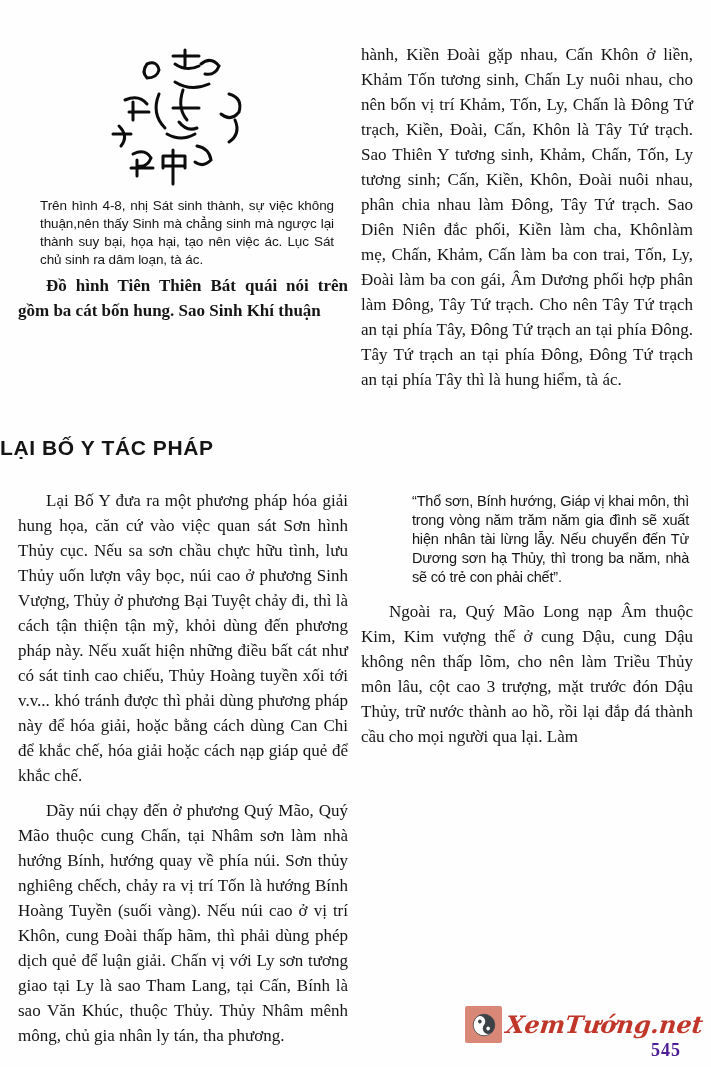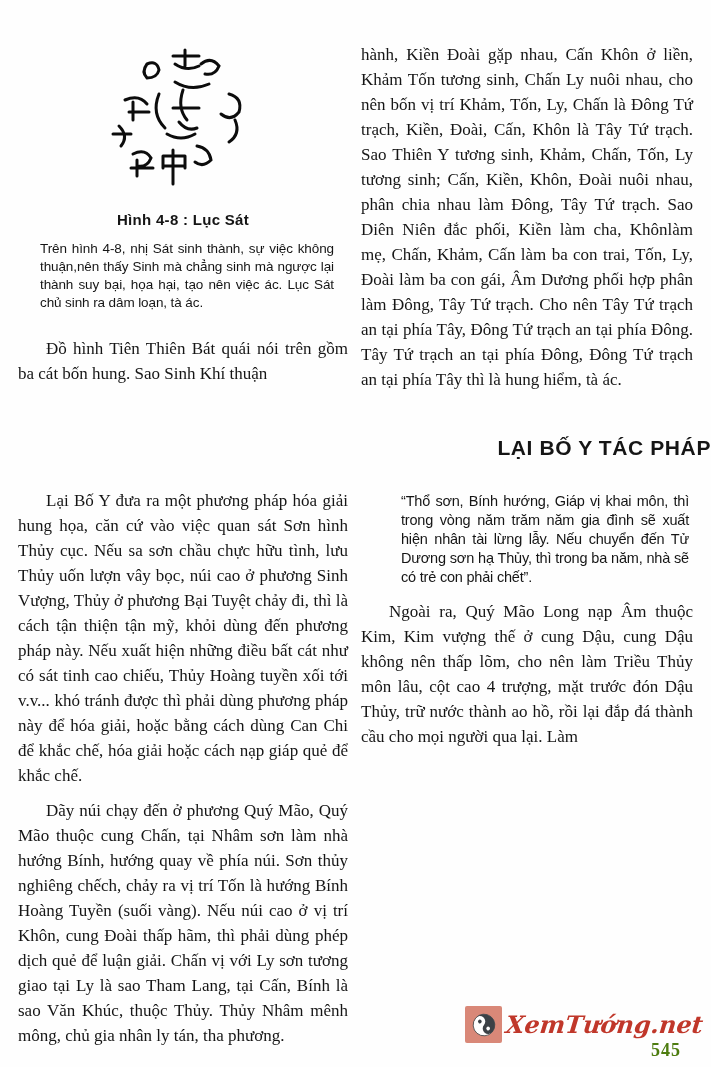--- a/index.html
+++ b/index.html
@@ -31,53 +31,53 @@
     text-align:justify;
     margin:0 14px 0 22px;
     letter-spacing:-0.1px;
   }
   .body-par{
     font-size:17px;line-height:25px;
     text-align:justify;
     margin:0 0 10px 0;
   }
   .indent{text-indent:28px;}
-  .intro-left{margin-top:24px;}
+  .intro-left{margin-top:4px;font-weight:bold;}
   .section-heading{
     font-family:"Liberation Sans", sans-serif;
     font-size:21px;font-weight:bold;letter-spacing:.6px;
-    text-align:right;
+    text-align:left;
     margin:34px 0 10px 0;
   }
   .quote{
     font-family:"Liberation Sans", sans-serif;
     font-size:14.5px;line-height:19px;
     letter-spacing:-0.2px;
     text-align:justify;
-    margin:4px 4px 12px 40px;
+    margin:4px 4px 12px 51px;
   }
   .footer-logo{
     position:absolute;right:8px;bottom:24px;
     display:flex;align-items:center;gap:4px;
   }
   .logo-box{
     width:37px;height:37px;border-radius:2px;
     display:flex;align-items:center;justify-content:center;
   }
   .logo-script{
     font-family:"DejaVu Serif", serif;
     font-style:italic;font-weight:bold;
     font-size:24px;letter-spacing:0px;
     transform:skewX(-6deg);
     white-space:nowrap;
   }
   .page-number{
     position:absolute;right:30px;bottom:6px;
     font-size:18px;font-weight:bold;letter-spacing:1px;
-    color:#4d7c0f;
+    color:#4c1d95;
   }
 </style>
 </head>
 <body>
 
 <div class="page">
 
   <div class="top-section">
     <div class="col-left">
       <div class="figure-wrap">
@@ -97,42 +97,41 @@
           <path d="M72,40 q16,10 34,2"></path>
           <path d="M80,48 q-6,18 4,30 M70,66 h26 M76,80 q8,10 18,6"></path>
           <path d="M56,52 q-8,20 6,34"></path>
           <path d="M64,92 q14,8 28,0"></path>
 
           <path d="M30,112 q12,-6 18,4 q-4,10 -14,8 M28,126 h22 M34,118 v16"></path>
 
           <path d="M70,108 v34 M60,114 h22 M60,124 h22 M60,114 v12 M82,114 v12"></path>
           <path d="M94,104 q12,2 14,14 q-8,8 -16,2"></path>
         </svg>
-        <div class="caption-title">Hình 4-8 : Lục Sát</div>
         <div class="caption-text">Trên hình 4-8, nhị Sát sinh thành, sự việc không thuận,nên thấy Sinh mà chẳng sinh mà ngược lại thành suy bại, họa hại, tạo nên việc ác. Lục Sát chủ sinh ra dâm loạn, tà ác.</div>
       </div>
       <p class="body-par indent intro-left">Đồ hình Tiên Thiên Bát quái nói trên gồm ba cát bốn hung. Sao Sinh Khí thuận</p>
     </div>
 
     <div class="col-right">
       <p class="body-par">hành, Kiền Đoài gặp nhau, Cấn Khôn ở liền, Khảm Tốn tương sinh, Chấn Ly nuôi nhau, cho nên bốn vị trí Khảm, Tốn, Ly, Chấn là Đông Tứ trạch, Kiền, Đoài, Cấn, Khôn là Tây Tứ trạch. Sao Thiên Y tương sinh, Khảm, Chấn, Tốn, Ly tương sinh; Cấn, Kiền, Khôn, Đoài nuôi nhau, phân chia nhau làm Đông, Tây Tứ trạch. Sao Diên Niên đắc phối, Kiền làm cha, Khônlàm mẹ, Chấn, Khảm, Cấn làm ba con trai, Tốn, Ly, Đoài làm ba con gái, Âm Dương phối hợp phân làm Đông, Tây Tứ trạch. Cho nên Tây Tứ trạch an tại phía Tây, Đông Tứ trạch an tại phía Đông. Tây Tứ trạch an tại phía Đông, Đông Tứ trạch an tại phía Tây thì là hung hiểm, tà ác.</p>
     </div>
   </div>
 
   <h1 class="section-heading">LẠI BỐ Y TÁC PHÁP</h1>
 
   <div class="bottom-section">
     <div class="col-left">
       <p class="body-par indent">Lại Bố Y đưa ra một phương pháp hóa giải hung họa, căn cứ vào việc quan sát Sơn hình Thủy cục. Nếu sa sơn chầu chực hữu tình, lưu Thủy uốn lượn vây bọc, núi cao ở phương Sinh Vượng, Thủy ở phương Bại Tuyệt chảy đi, thì là cách tận thiện tận mỹ, khỏi dùng đến phương pháp này. Nếu xuất hiện những điều bất cát như có sát tinh cao chiếu, Thủy Hoàng tuyền xối tới v.v... khó tránh được thì phải dùng phương pháp này để hóa giải, hoặc bằng cách dùng Can Chi để khắc chế, hóa giải hoặc cách nạp giáp quẻ để khắc chế.</p>
       <p class="body-par indent">Dãy núi chạy đến ở phương Quý Mão, Quý Mão thuộc cung Chấn, tại Nhâm sơn làm nhà hướng Bính, hướng quay về phía núi. Sơn thủy nghiêng chếch, chảy ra vị trí Tốn là hướng Bính Hoàng Tuyền (suối vàng). Nếu núi cao ở vị trí Khôn, cung Đoài thấp hãm, thì phải dùng phép dịch quẻ để luận giải. Chấn vị với Ly sơn tương giao tại Ly là sao Tham Lang, tại Cấn, Bính là sao Văn Khúc, thuộc Thủy. Thủy Nhâm mênh mông, chủ gia nhân ly tán, tha phương.</p>
     </div>
 
     <div class="col-right">
       <p class="quote">“Thổ sơn, Bính hướng, Giáp vị khai môn, thì trong vòng năm trăm năm gia đình sẽ xuất hiện nhân tài lừng lẫy. Nếu chuyển đến Tử Dương sơn hạ Thủy, thì trong ba năm, nhà sẽ có trẻ con phải chết”.</p>
-      <p class="body-par indent">Ngoài ra, Quý Mão Long nạp Âm thuộc Kim, Kim vượng thế ở cung Dậu, cung Dậu không nên thấp lõm, cho nên làm Triều Thủy môn lâu, cột cao 4 trượng, mặt trước đón Dậu Thủy, trữ nước thành ao hồ, rồi lại đắp đá thành cầu cho mọi người qua lại. Làm</p>
+      <p class="body-par indent">Ngoài ra, Quý Mão Long nạp Âm thuộc Kim, Kim vượng thế ở cung Dậu, cung Dậu không nên thấp lõm, cho nên làm Triều Thủy môn lâu, cột cao 3 trượng, mặt trước đón Dậu Thủy, trữ nước thành ao hồ, rồi lại đắp đá thành cầu cho mọi người qua lại. Làm</p>
     </div>
   </div>
 
   <div class="footer-logo">
     <span class="logo-box" id="logo-box" style="background: rgb(217, 136, 120);">
       <svg width="30" height="30" viewBox="0 0 36 36">
         <g transform="rotate(-50 18 18)">
           <circle cx="18" cy="18" r="13" fill="#ffffff" stroke="#4a4a4a" stroke-width="1"></circle>
           <path d="M18,5 A13,13 0 0,1 18,31 A6.5,6.5 0 0,1 18,18 A6.5,6.5 0 0,0 18,5 Z" fill="#3c4146"></path>
           <circle cx="18" cy="11.5" r="2.2" fill="#3c4146"></circle>

